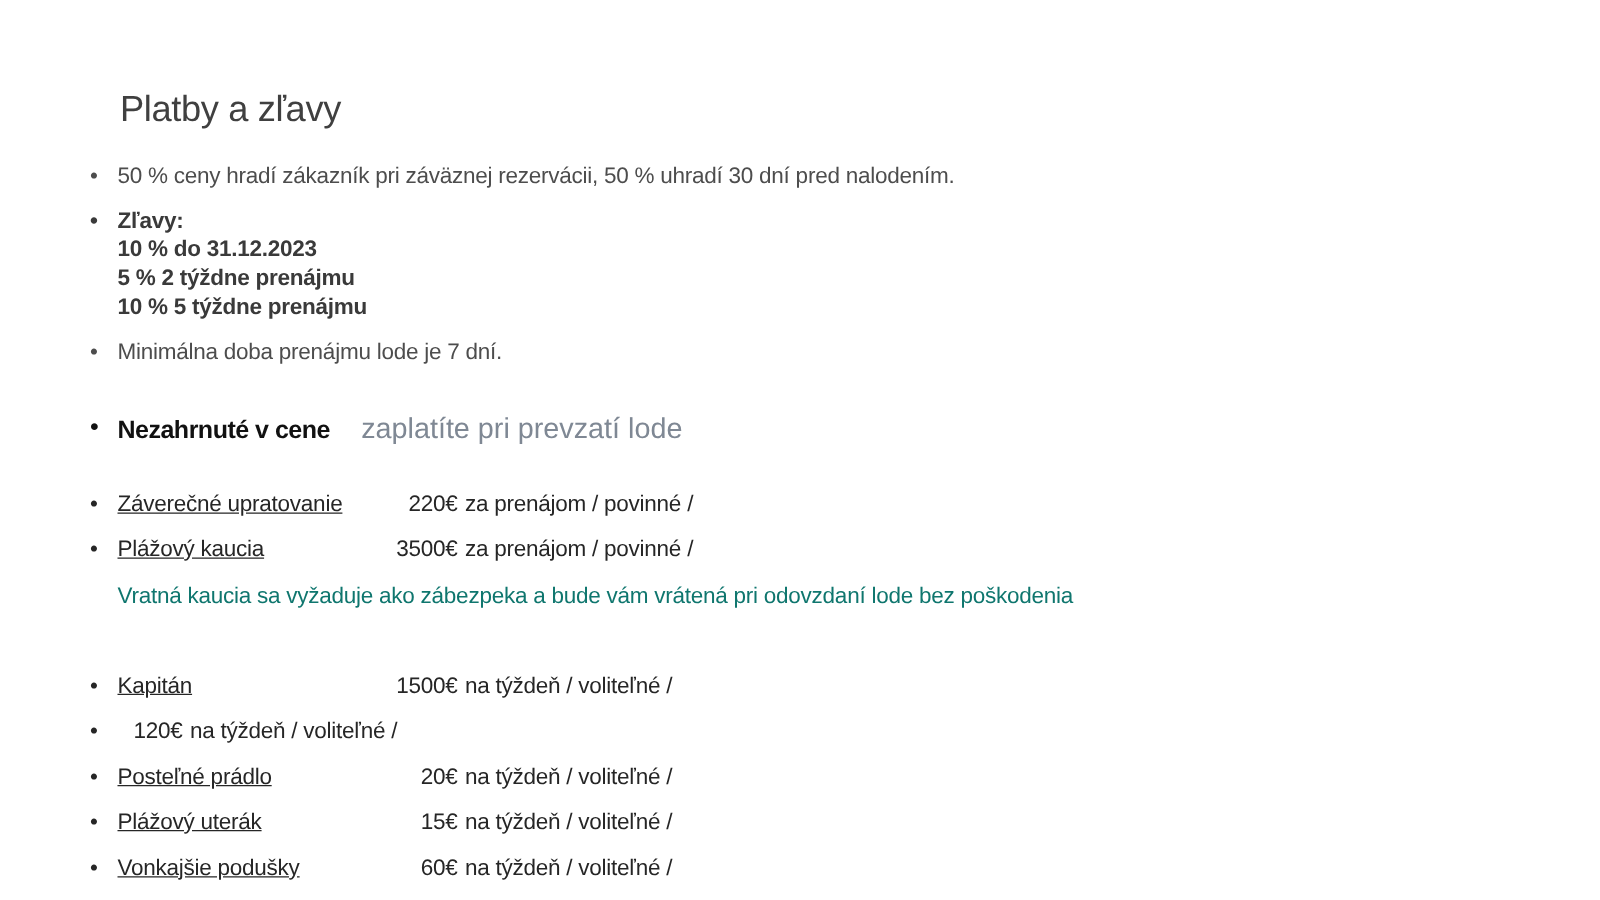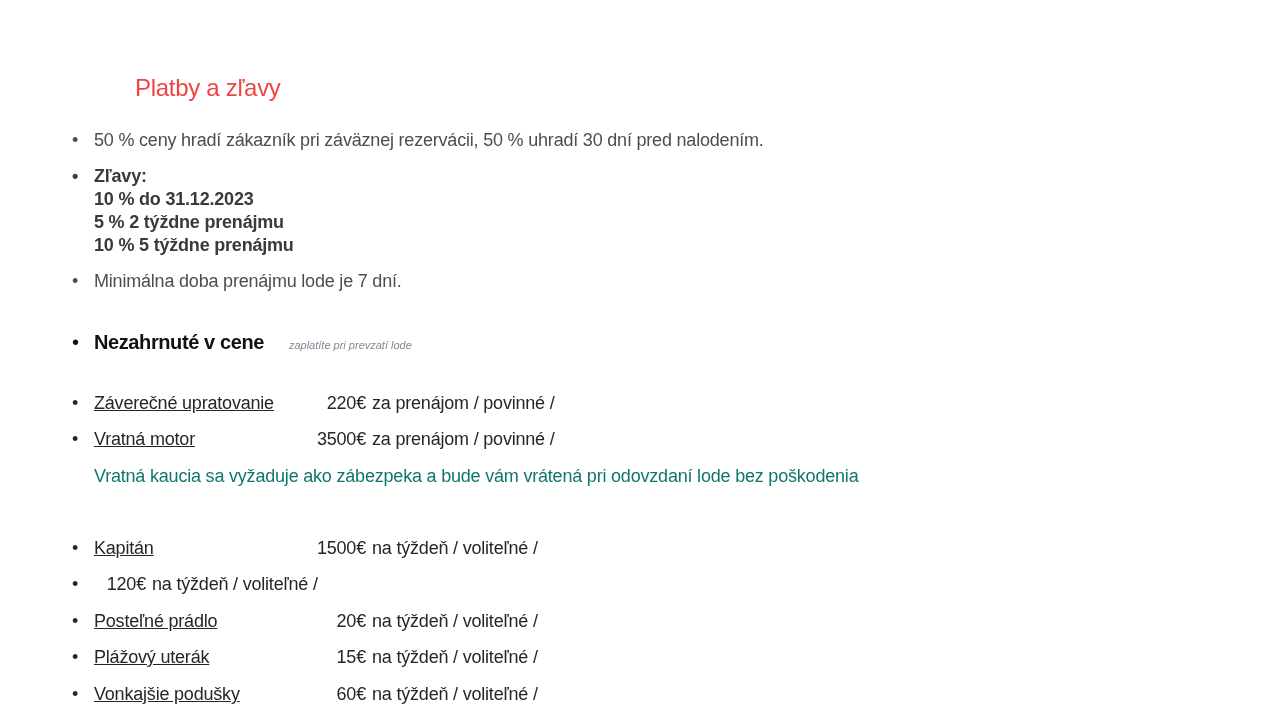--- a/index.html
+++ b/index.html
@@ -9,25 +9,24 @@
     width: 1280px;
     height: 720px;
     background: #ffffff;
     font-family: "Liberation Sans", sans-serif;
     color: #4d4d4d;
   }
   .title {
     position: absolute;
     left: 96px;
     top: 70px;
-    font-size: 24px;
+    font-size: 29px;
     line-height: 36px;
-    color: #ef4444;
+    color: #404040;
     letter-spacing: -0.3px;
-    margin-left: 39px;
   }
   .row {
     position: absolute;
     left: 94px;
     font-size: 18px;
     line-height: 22px;
     letter-spacing: -0.2px;
     white-space: nowrap;
   }
   .dot {
@@ -46,25 +45,24 @@
     font-size: 20px;
     line-height: 26px;
   }
   .section-header .heading {
     font-weight: bold;
     color: #111111;
     letter-spacing: -0.4px;
   }
   .section-header .subtitle {
     margin-left: 25px;
-    font-size: 11px;
+    font-size: 23px;
     font-weight: normal;
     color: #7f8894;
     letter-spacing: 0;
-    font-style: italic;
   }
   .section-header .dot { color: #111111; }
   .fee-row {
     display: flex;
     color: #262626;
   }
   .fee-row .lbl  { width: 220px; text-decoration: underline; }
   .fee-row .amt  { width: 52px; text-align: right; }
   .fee-row .trm  { margin-left: 6px; }
   .fee-0   { top: 392px; }
@@ -109,21 +107,21 @@
 
   <div class="row fee-row fee-0">
     <span class="dot">•</span>
     <span class="lbl">Záverečné upratovanie</span>
     <span class="amt">220€</span>
     <span class="trm">za prenájom / povinné /</span>
   </div>
 
   <div class="row fee-row fee-1">
     <span class="dot">•</span>
-    <span class="lbl">Vratná motor</span>
+    <span class="lbl">Plážový kaucia</span>
     <span class="amt">3500€</span>
     <span class="trm">za prenájom / povinné /</span>
   </div>
 
   <div class="row deposit-note">Vratná kaucia sa vyžaduje ako zábezpeka a bude vám vrátená pri odovzdaní lode bez poškodenia</div>
 
   <div class="row fee-row extra-0">
     <span class="dot">•</span>
     <span class="lbl">Kapitán</span>
     <span class="amt">1500€</span>

